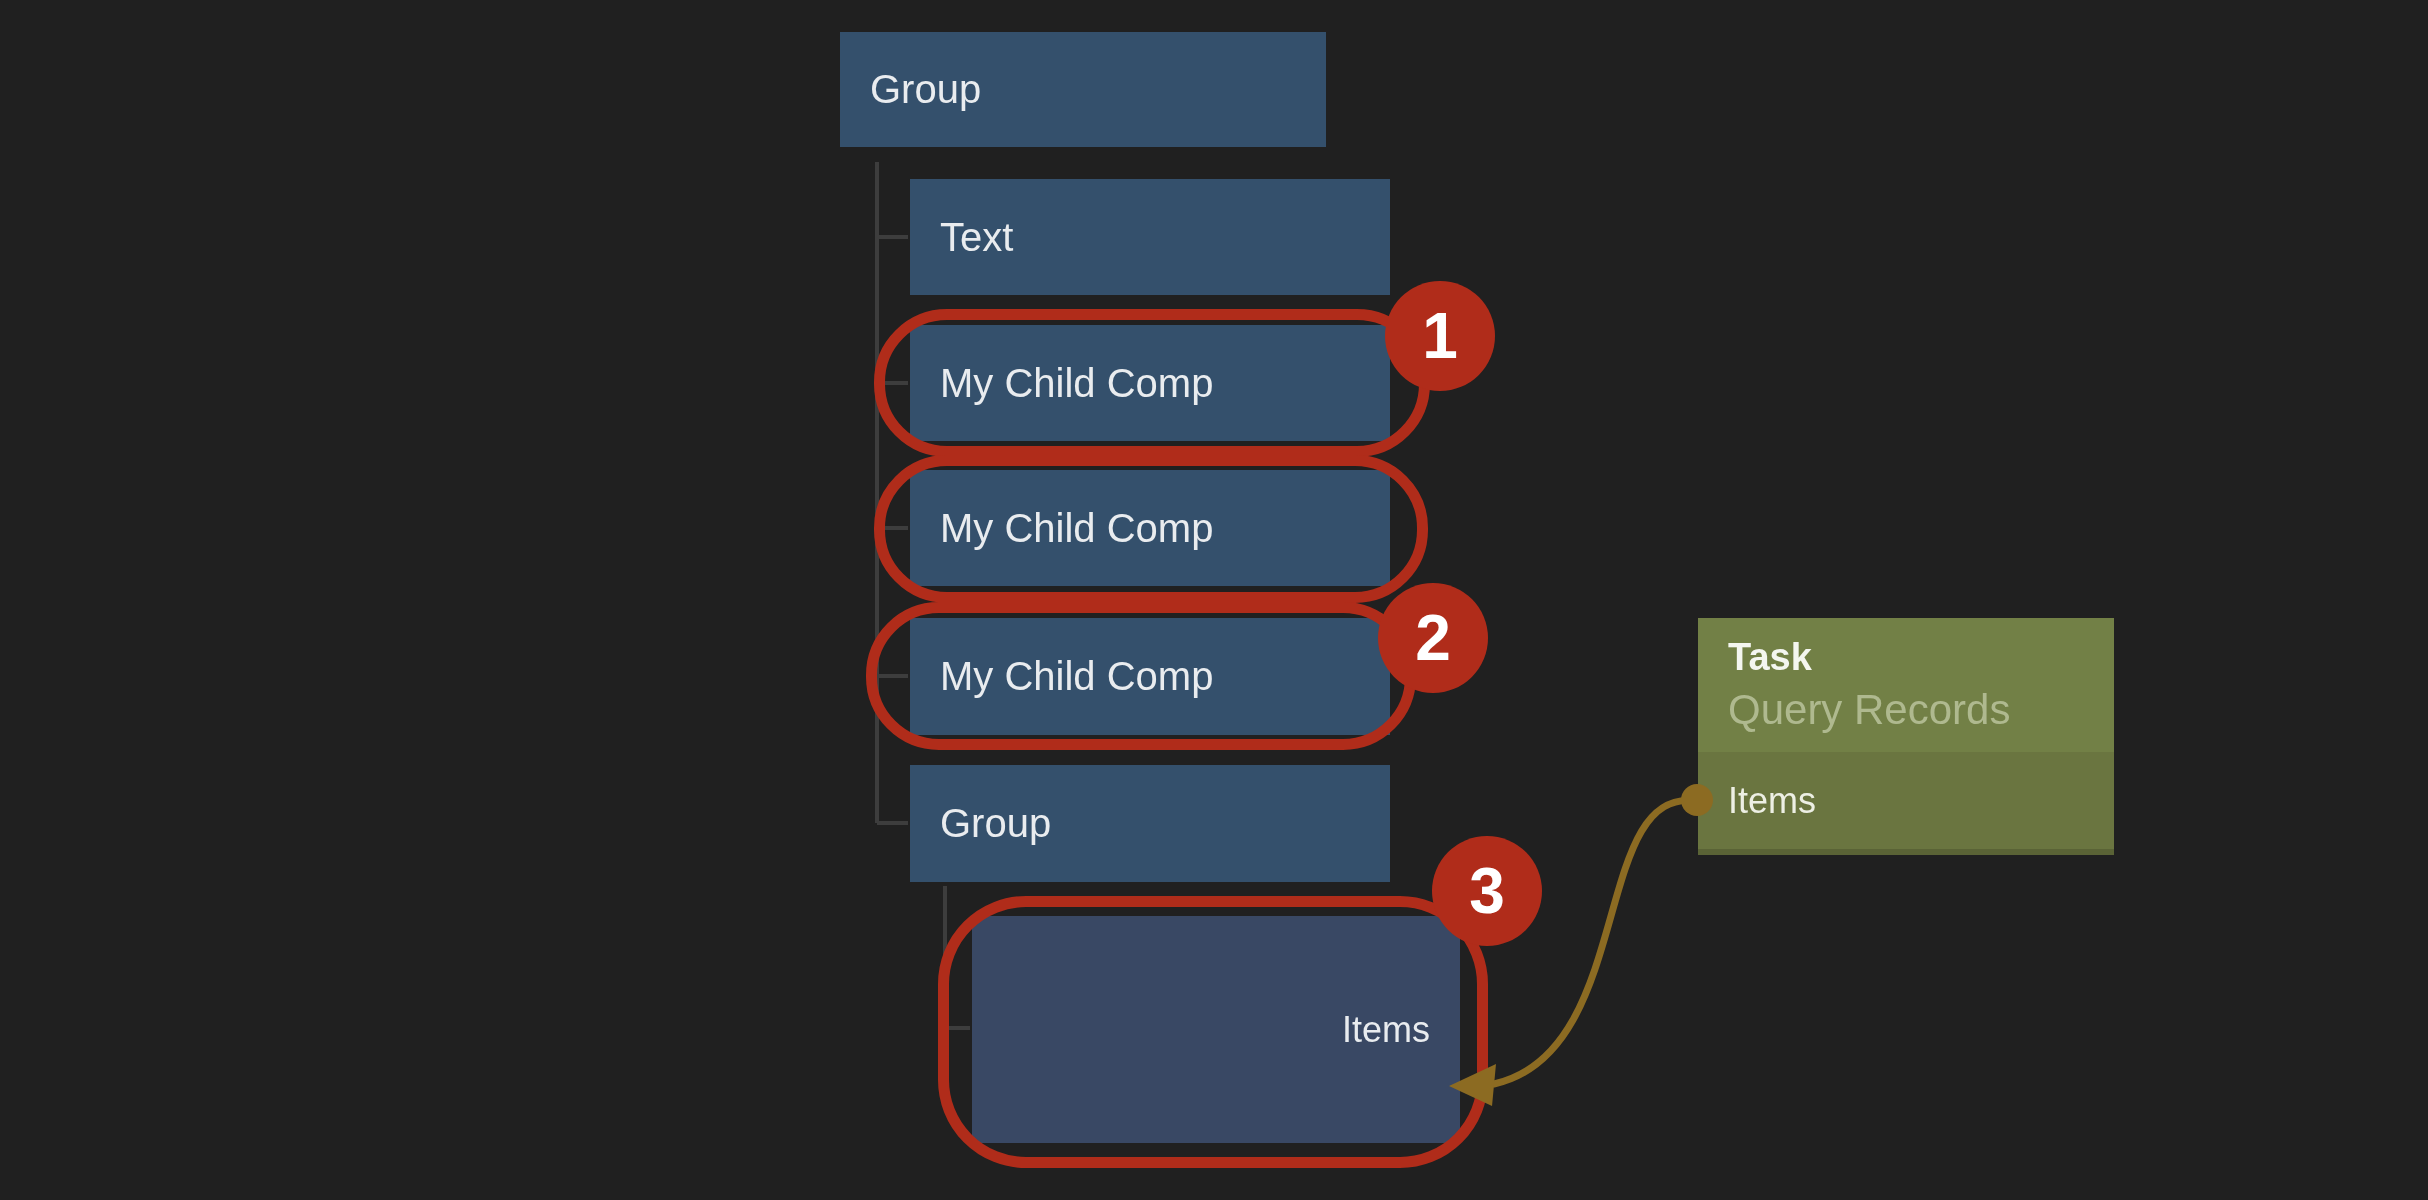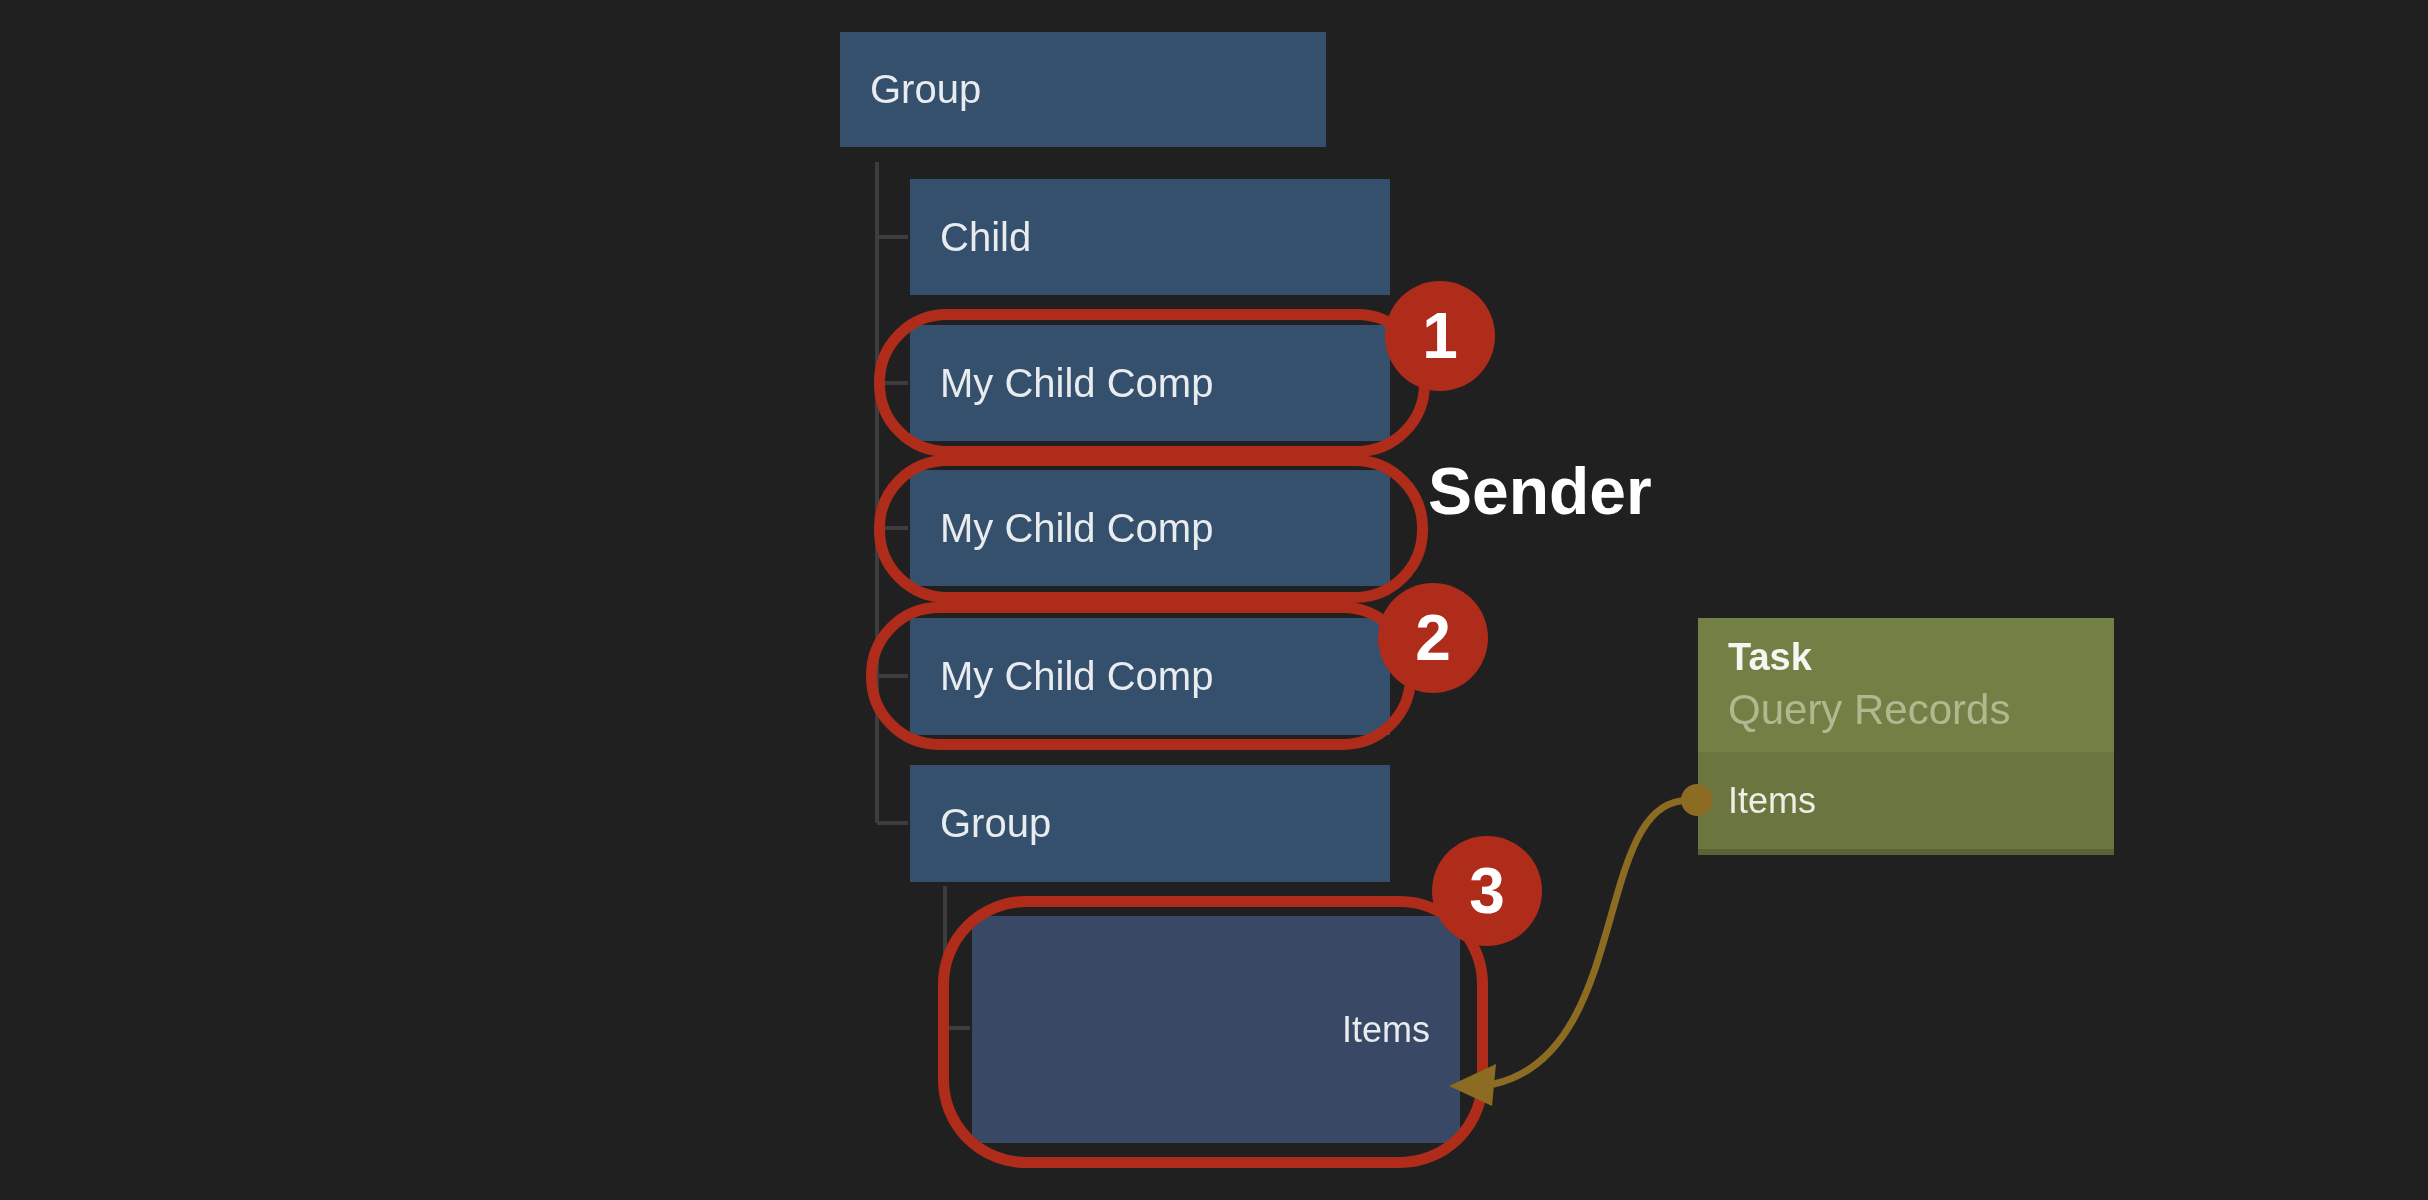--- a/index.html
+++ b/index.html
@@ -99,21 +99,21 @@
 
   <svg class="layer" style="z-index:1">
     <path class="tree-line" d="M877 162 V823 M877 237 H908 M877 383 H908 M877 528 H908 M877 676 H908 M877 823 H908"></path>
     <path class="tree-line" d="M945 886 V1028 M945 1028 H970"></path>
   </svg>
 
   <div class="abs node node-root">
     <span>Group</span>
   </div>
   <div class="abs node node-child node-text">
-    <span>Child</span>
+    <span>Text</span>
   </div>
   <div class="abs node node-child node-child1">
     <span>My Child Comp</span>
   </div>
   <div class="abs node node-child node-child2">
     <span>My Child Comp</span>
   </div>
   <div class="abs node node-child node-child3">
     <span>My Child Comp</span>
   </div>
@@ -141,21 +141,20 @@
   <div class="abs badge badge-1">
     <span>1</span>
   </div>
   <div class="abs badge badge-2">
     <span>2</span>
   </div>
   <div class="abs badge badge-3">
     <span>3</span>
   </div>
 
-  <div class="abs sender">Sender</div>
 
   <div class="abs task">
     <div class="task-header">
       <span class="task-title">Task</span>
       <span class="task-subtitle">Query Records</span>
     </div>
     <div class="task-body">
       <span>Items</span>
     </div>
   </div>

